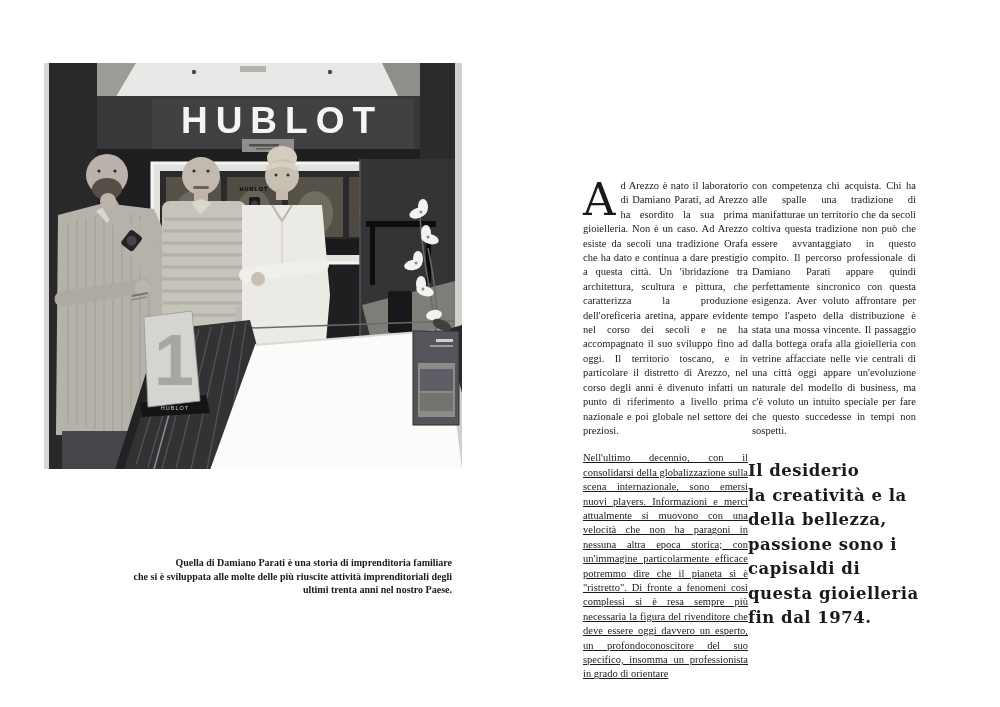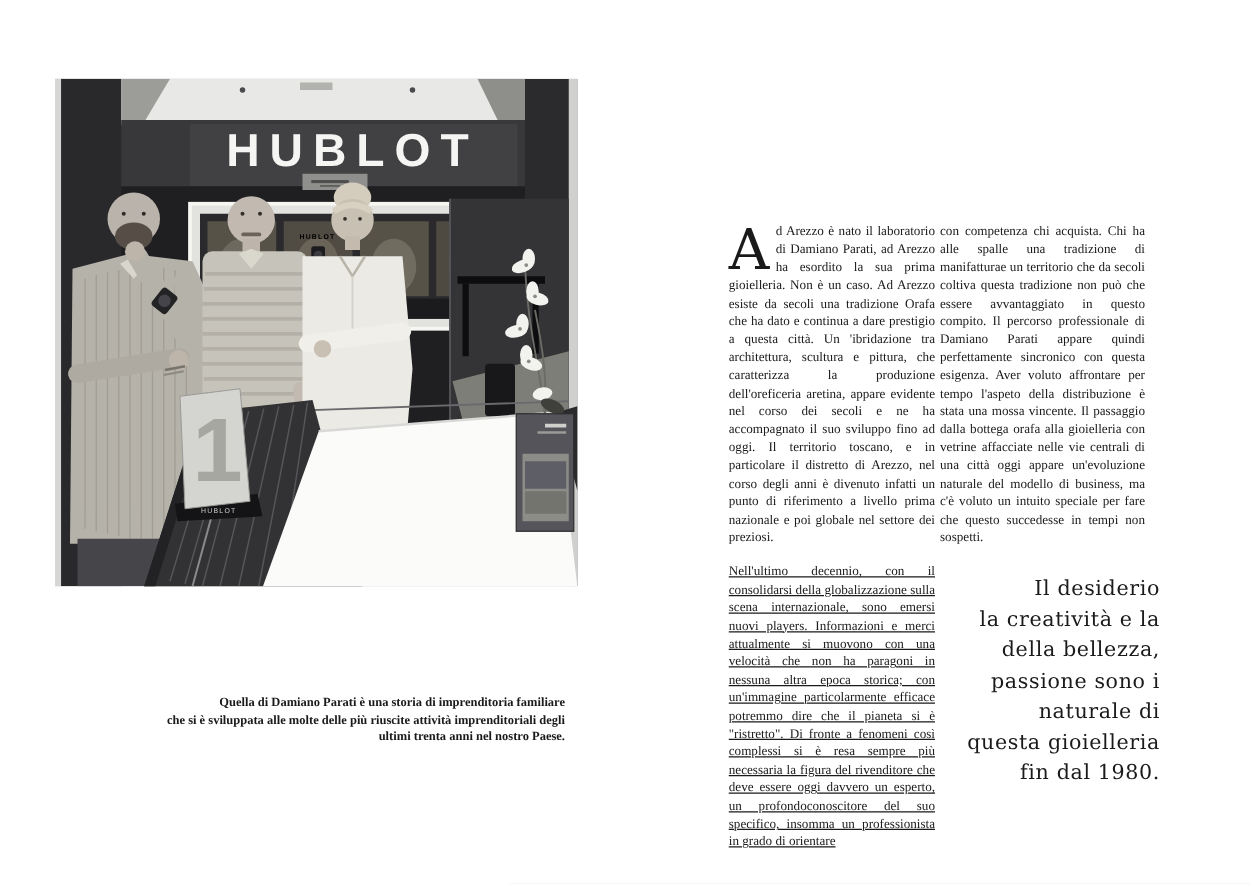--- a/index.html
+++ b/index.html
@@ -16,22 +16,22 @@
                  font-family:"DejaVu Serif", serif;font-weight:bold;font-size:40px;line-height:39px;
                  letter-spacing:2px;}
   .col{position:absolute;top:179px;font-size:10.5px;line-height:14.4px;text-align:justify;
        font-family:"Liberation Serif", serif;}
   .col p{margin:0;}
   .col1{left:583px;width:165px;}
   .col2{left:752px;width:164px;}
   .col1 .para2{margin-top:13px;text-decoration:underline;}
   .dropcap{float:left;font-family:"DejaVu Serif", serif;font-size:45px;line-height:40px;
            padding:1px 5px 0 0;font-weight:normal;}
-  .pull-quote{position:absolute;left:748px;top:459px;width:180px;text-align:right;
-              font-family:"DejaVu Serif", serif;font-weight:normal;font-size:16.5px;line-height:24.5px;
+  .pull-quote{position:absolute;left:748px;top:459px;width:180px;text-align:left;
+              font-family:"DejaVu Serif", serif;font-weight:bold;font-size:16.5px;line-height:24.5px;
               letter-spacing:0.5px;}
 </style>
 </head>
 <body>
 
 <div class="spread">
 
   <div class="photo-figure">
     <svg width="418" height="406" viewBox="0 0 418 406" xmlns="http://www.w3.org/2000/svg">
 
@@ -218,18 +218,18 @@
 
   <div class="col col2">
     <p class="para1">con competenza chi acquista. Chi ha alle spalle una tradizione di manifatturae un territorio che da secoli coltiva questa tradizione non può che essere avvantaggiato in questo compito. Il  percorso professionale  di Damiano Parati appare quindi perfettamente sincronico con questa esigenza. Aver voluto affrontare per tempo l'aspeto della distribuzione è stata una mossa vincente. Il passaggio dalla bottega orafa alla gioielleria con vetrine affacciate nelle vie centrali di una città oggi appare un'evoluzione naturale del modello di business, ma c'è voluto un intuito speciale per fare che questo succedesse in tempi non sospetti.</p>
   </div>
 
   <div class="pull-quote">
     <div>Il desiderio</div>
     <div>la creatività e la</div>
     <div>della bellezza,</div>
     <div>passione sono i</div>
-    <div>naturale di</div>
+    <div>capisaldi di</div>
     <div>questa gioielleria</div>
-    <div>fin dal 1980.</div>
+    <div>fin dal 1974.</div>
   </div>
 
 </div>
 
 </body></html>

